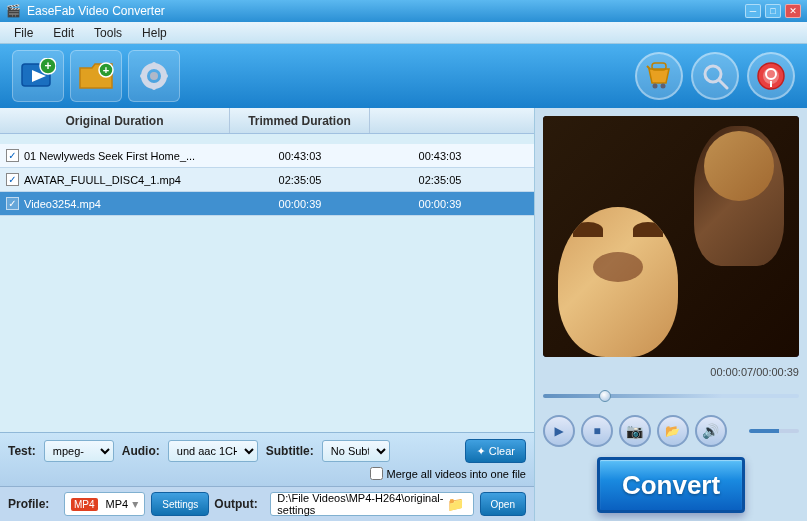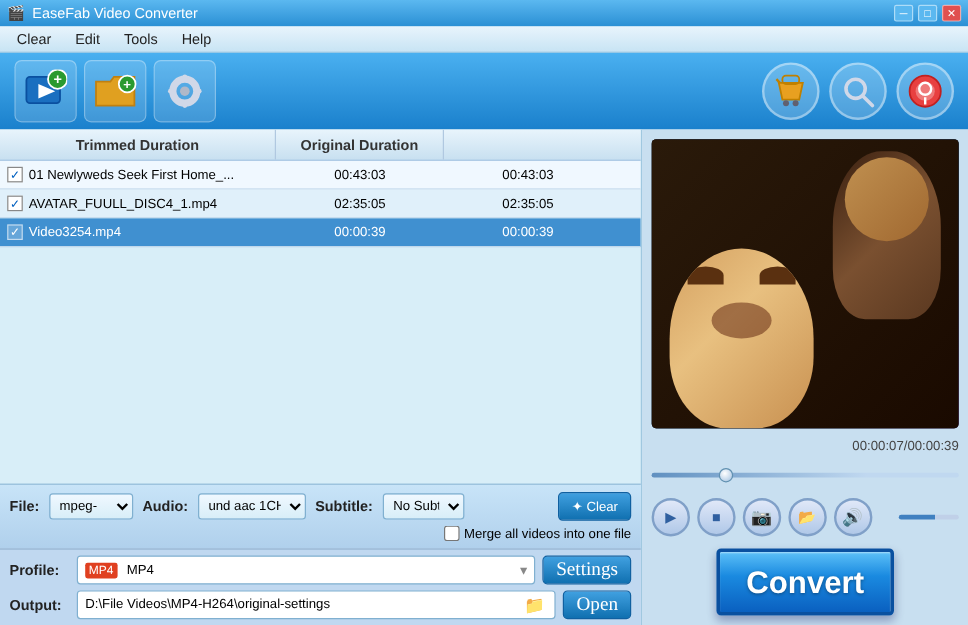--- a/index.html
+++ b/index.html
@@ -183,21 +183,21 @@
       gap: 4px;
       font-size: 11px;
     }
 
     
     .profile-output-section {
       padding: 5px 8px;
       background: #c0d8f0;
       border-top: 1px solid #90b0d0;
       display: flex;
-      flex-direction: column;
+      flex-direction: row;
       gap: 5px;
     }
     .profile-row, .output-row {
       display: flex;
       align-items: center;
       gap: 6px;
     }
     .row-label { font-size: 12px; color: #222; font-weight: bold; width: 50px; }
     .profile-input {
       flex: 1;
@@ -209,23 +209,22 @@
       border-radius: 3px;
       display: flex; align-items: center; gap: 4px;
     }
     .settings-btn, .open-btn {
       background: linear-gradient(to bottom, #40a0e0, #1070b0);
       color: white;
       border: 1px solid #1060a0;
       border-radius: 4px;
       height: 24px;
       padding: 0 10px;
-      font-size: 16px;
-      cursor: pointer;
-      font-family: Liberation Serif, serif;
+      font-size: 10px;
+      cursor: pointer;
     }
     .output-input {
       flex: 1;
       height: 24px;
       border: 1px solid #80b0d0;
       background: white;
       font-size: 11px;
       padding: 0 6px;
       border-radius: 3px;
       display: flex; align-items: center; justify-content: space-between;
@@ -311,21 +310,21 @@
       border: 3px solid #0a50a0;
       border-radius: 4px;
       width: 148px;
       height: 56px;
       cursor: pointer;
       text-shadow: 0 1px 3px rgba(0,0,0,0.4);
       box-shadow: 0 4px 8px rgba(0,0,80,0.3), inset 0 1px 1px rgba(255,255,255,0.4);
       display: flex; align-items: center; justify-content: center;
     }
 
-    .file-table-body { overflow-y: auto; }
+    .file-table-body { overflow-y: auto; margin-top: 10px; }
 
     .mp4-icon {
       font-size: 10px;
       background: #e04020;
       color: white;
       padding: 1px 3px;
       border-radius: 2px;
       margin-right: 4px;
     }
     .folder-icon { color: #e0a020; font-size: 14px; margin-right: 2px; }
@@ -337,21 +336,21 @@
   <span class="title-bar-icon">🎬</span>
   <span class="title-bar-text">EaseFab Video Converter</span>
   <div class="title-bar-controls">
     <div class="title-bar-btn minimize">─</div>
     <div class="title-bar-btn maximize">□</div>
     <div class="title-bar-btn close">✕</div>
   </div>
 </div>
 
 <div class="menu-bar">
-  <span class="menu-item">Clear</span>
+  <span class="menu-item">File</span>
   <span class="menu-item">Edit</span>
   <span class="menu-item">Tools</span>
   <span class="menu-item">Help</span>
 </div>
 
 <div class="toolbar">
   <div class="toolbar-btn" title="Add Video">
     <svg width="36" height="36" viewBox="0 0 36 36">
       <rect x="2" y="6" width="28" height="22" rx="3" fill="#1a6fc0" stroke="#0a50a0" stroke-width="1.5"></rect>
       <polygon points="12,12 26,18 12,24" fill="white"></polygon>
@@ -403,22 +402,22 @@
     </div>
   </div>
 </div>
 
 <div class="main-content">
 
   <div class="file-panel">
 
     <div class="file-table">
       <div class="table-header">
+        <div class="table-header-cell">Original Duration</div>
         <div class="table-header-cell">Trimmed Duration</div>
-        <div class="table-header-cell">Original Duration</div>
       </div>
       <div class="file-table-body">
 
         <div class="table-row">
           <div class="table-cell">
             <div class="checkbox checked"></div>
             <span>01 Newlyweds Seek First Home_...</span>
           </div>
           <div class="table-cell center">00:43:03</div>
           <div class="table-cell center">00:43:03</div>
@@ -441,21 +440,21 @@
           <div class="table-cell center">00:00:39</div>
           <div class="table-cell center">00:00:39</div>
         </div>
       </div>
     </div>
 
     <div style="flex:1;"></div>
 
     <div class="bottom-controls">
       <div class="video-audio-row">
-        <span class="control-label">File:</span>
+        <span class="control-label">Test:</span>
         <select class="control-select" style="width:70px;">
           <option>mpeg-</option>
         </select>
         <span class="control-label">Audio:</span>
         <select class="control-select" style="width:90px;">
           <option>und aac 1CH</option>
         </select>
         <span class="control-label">Subtitle:</span>
         <select class="control-select" style="width:68px;">
           <option>No Subtitle</option>

